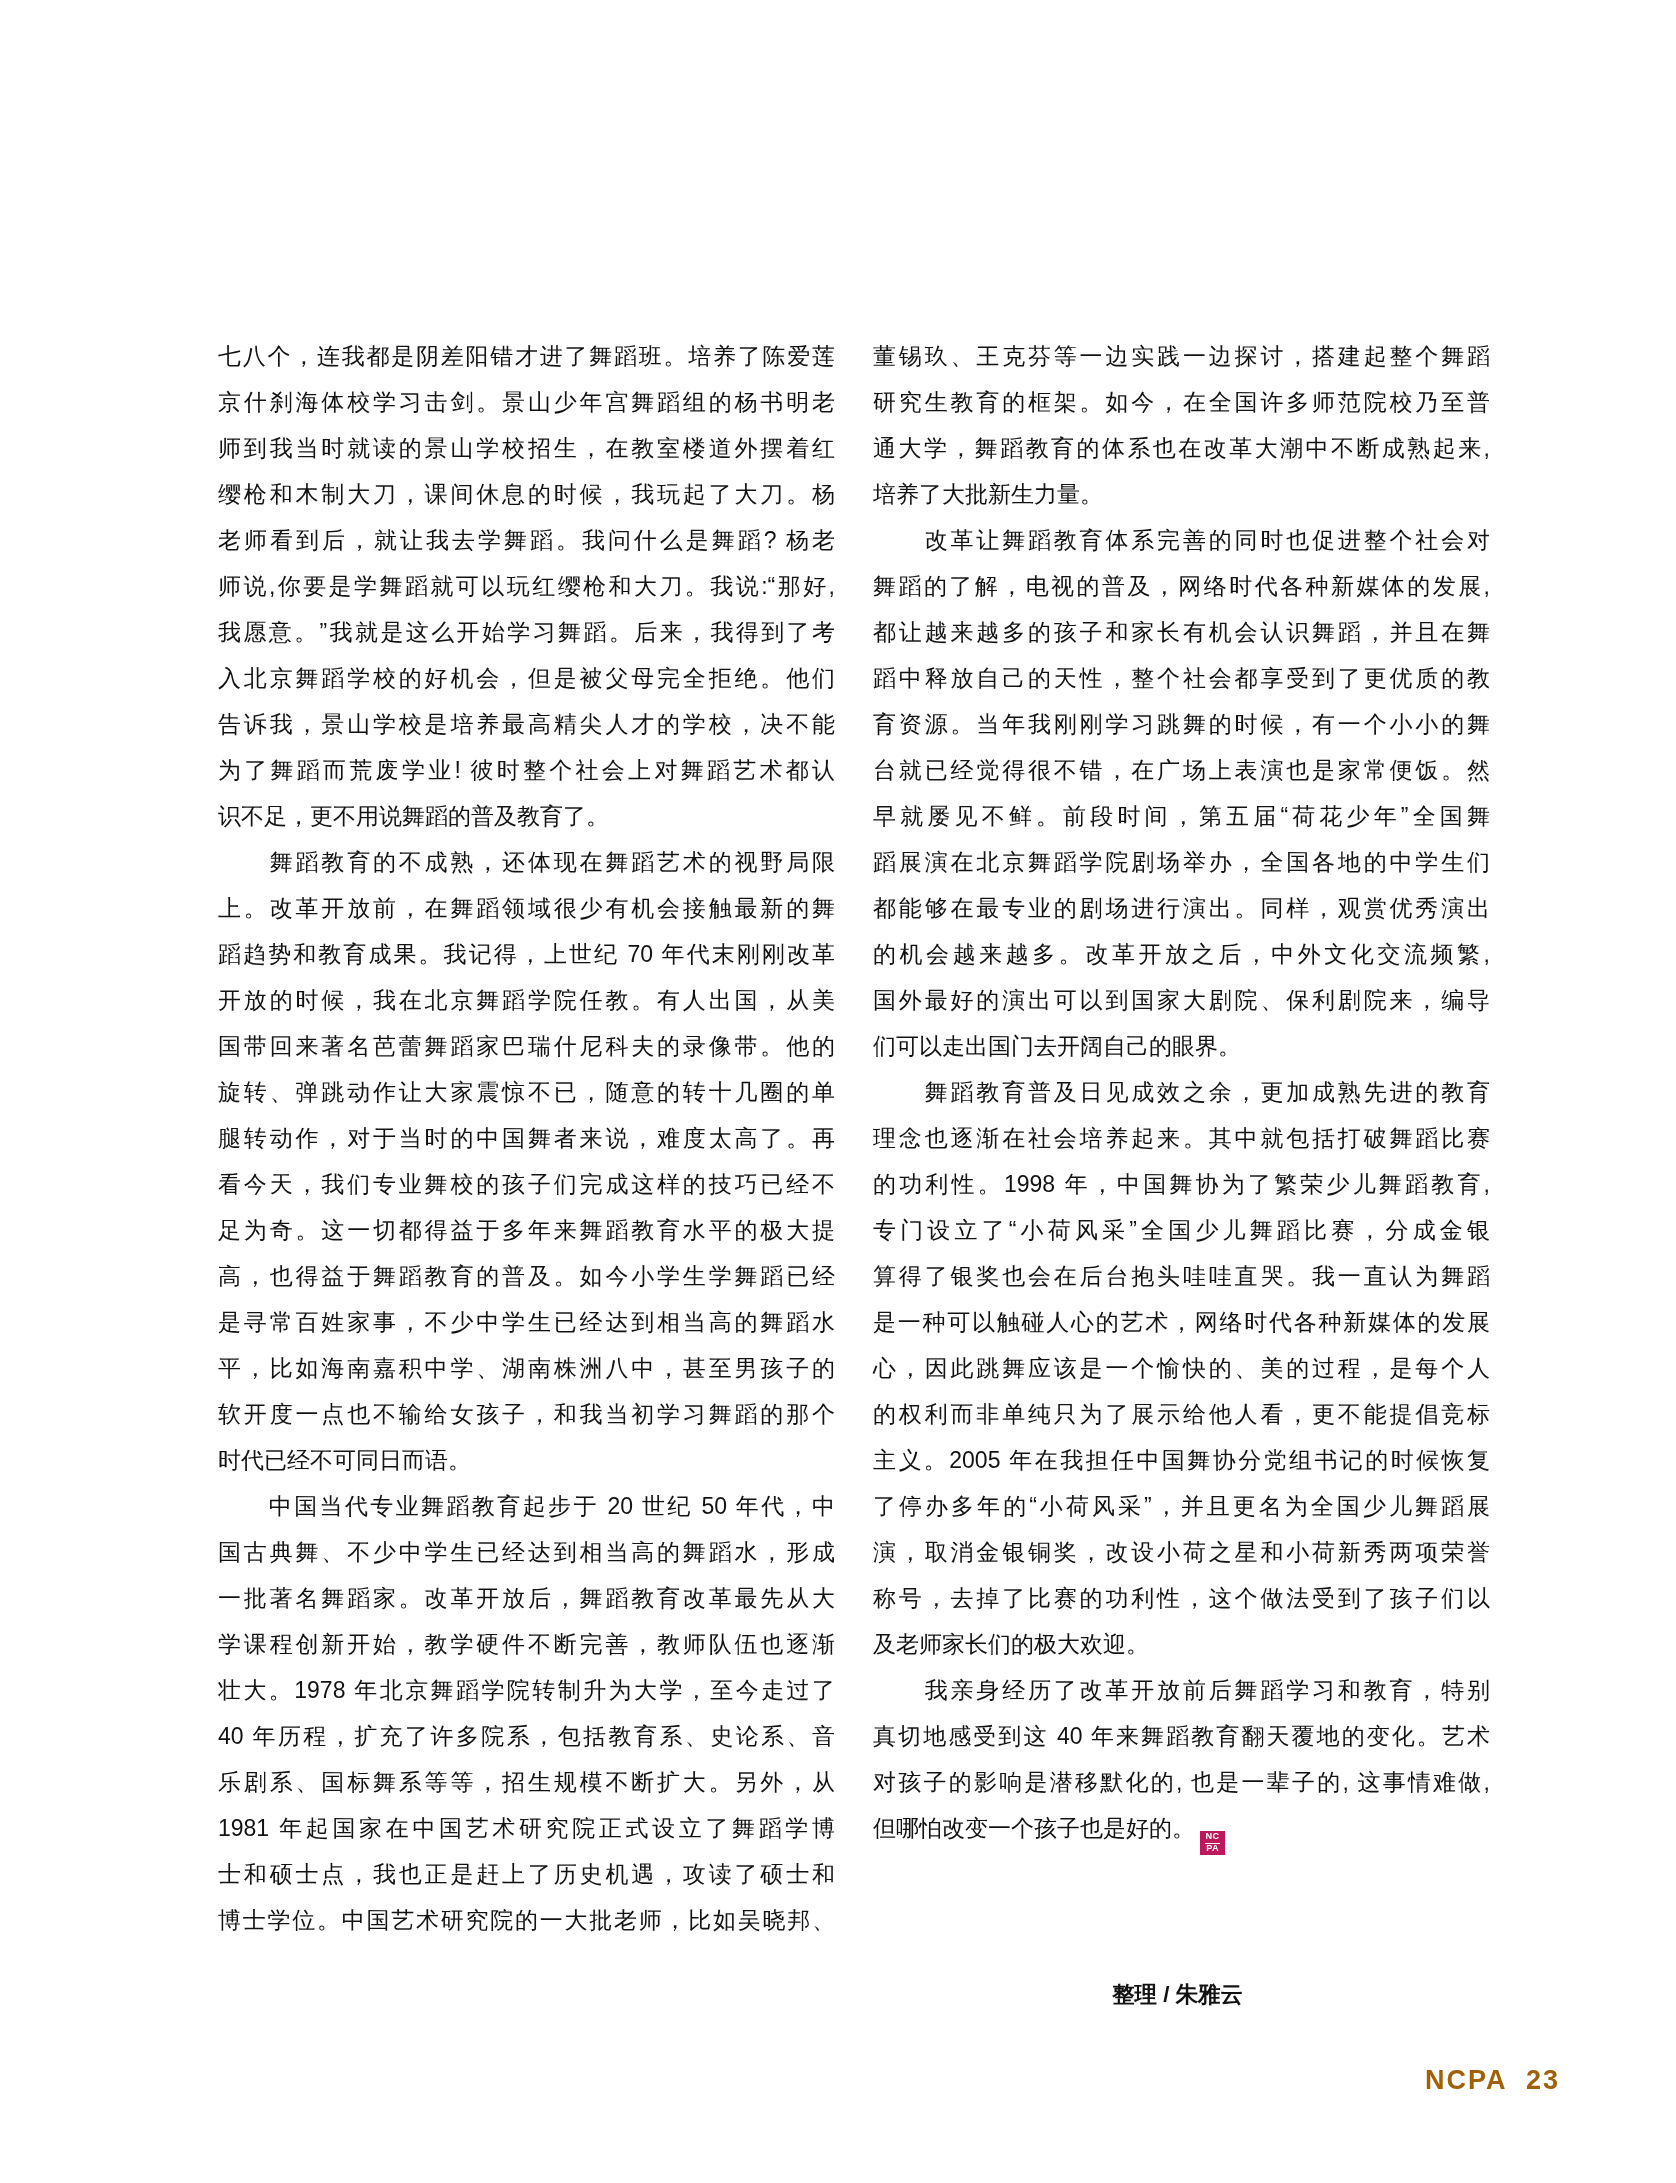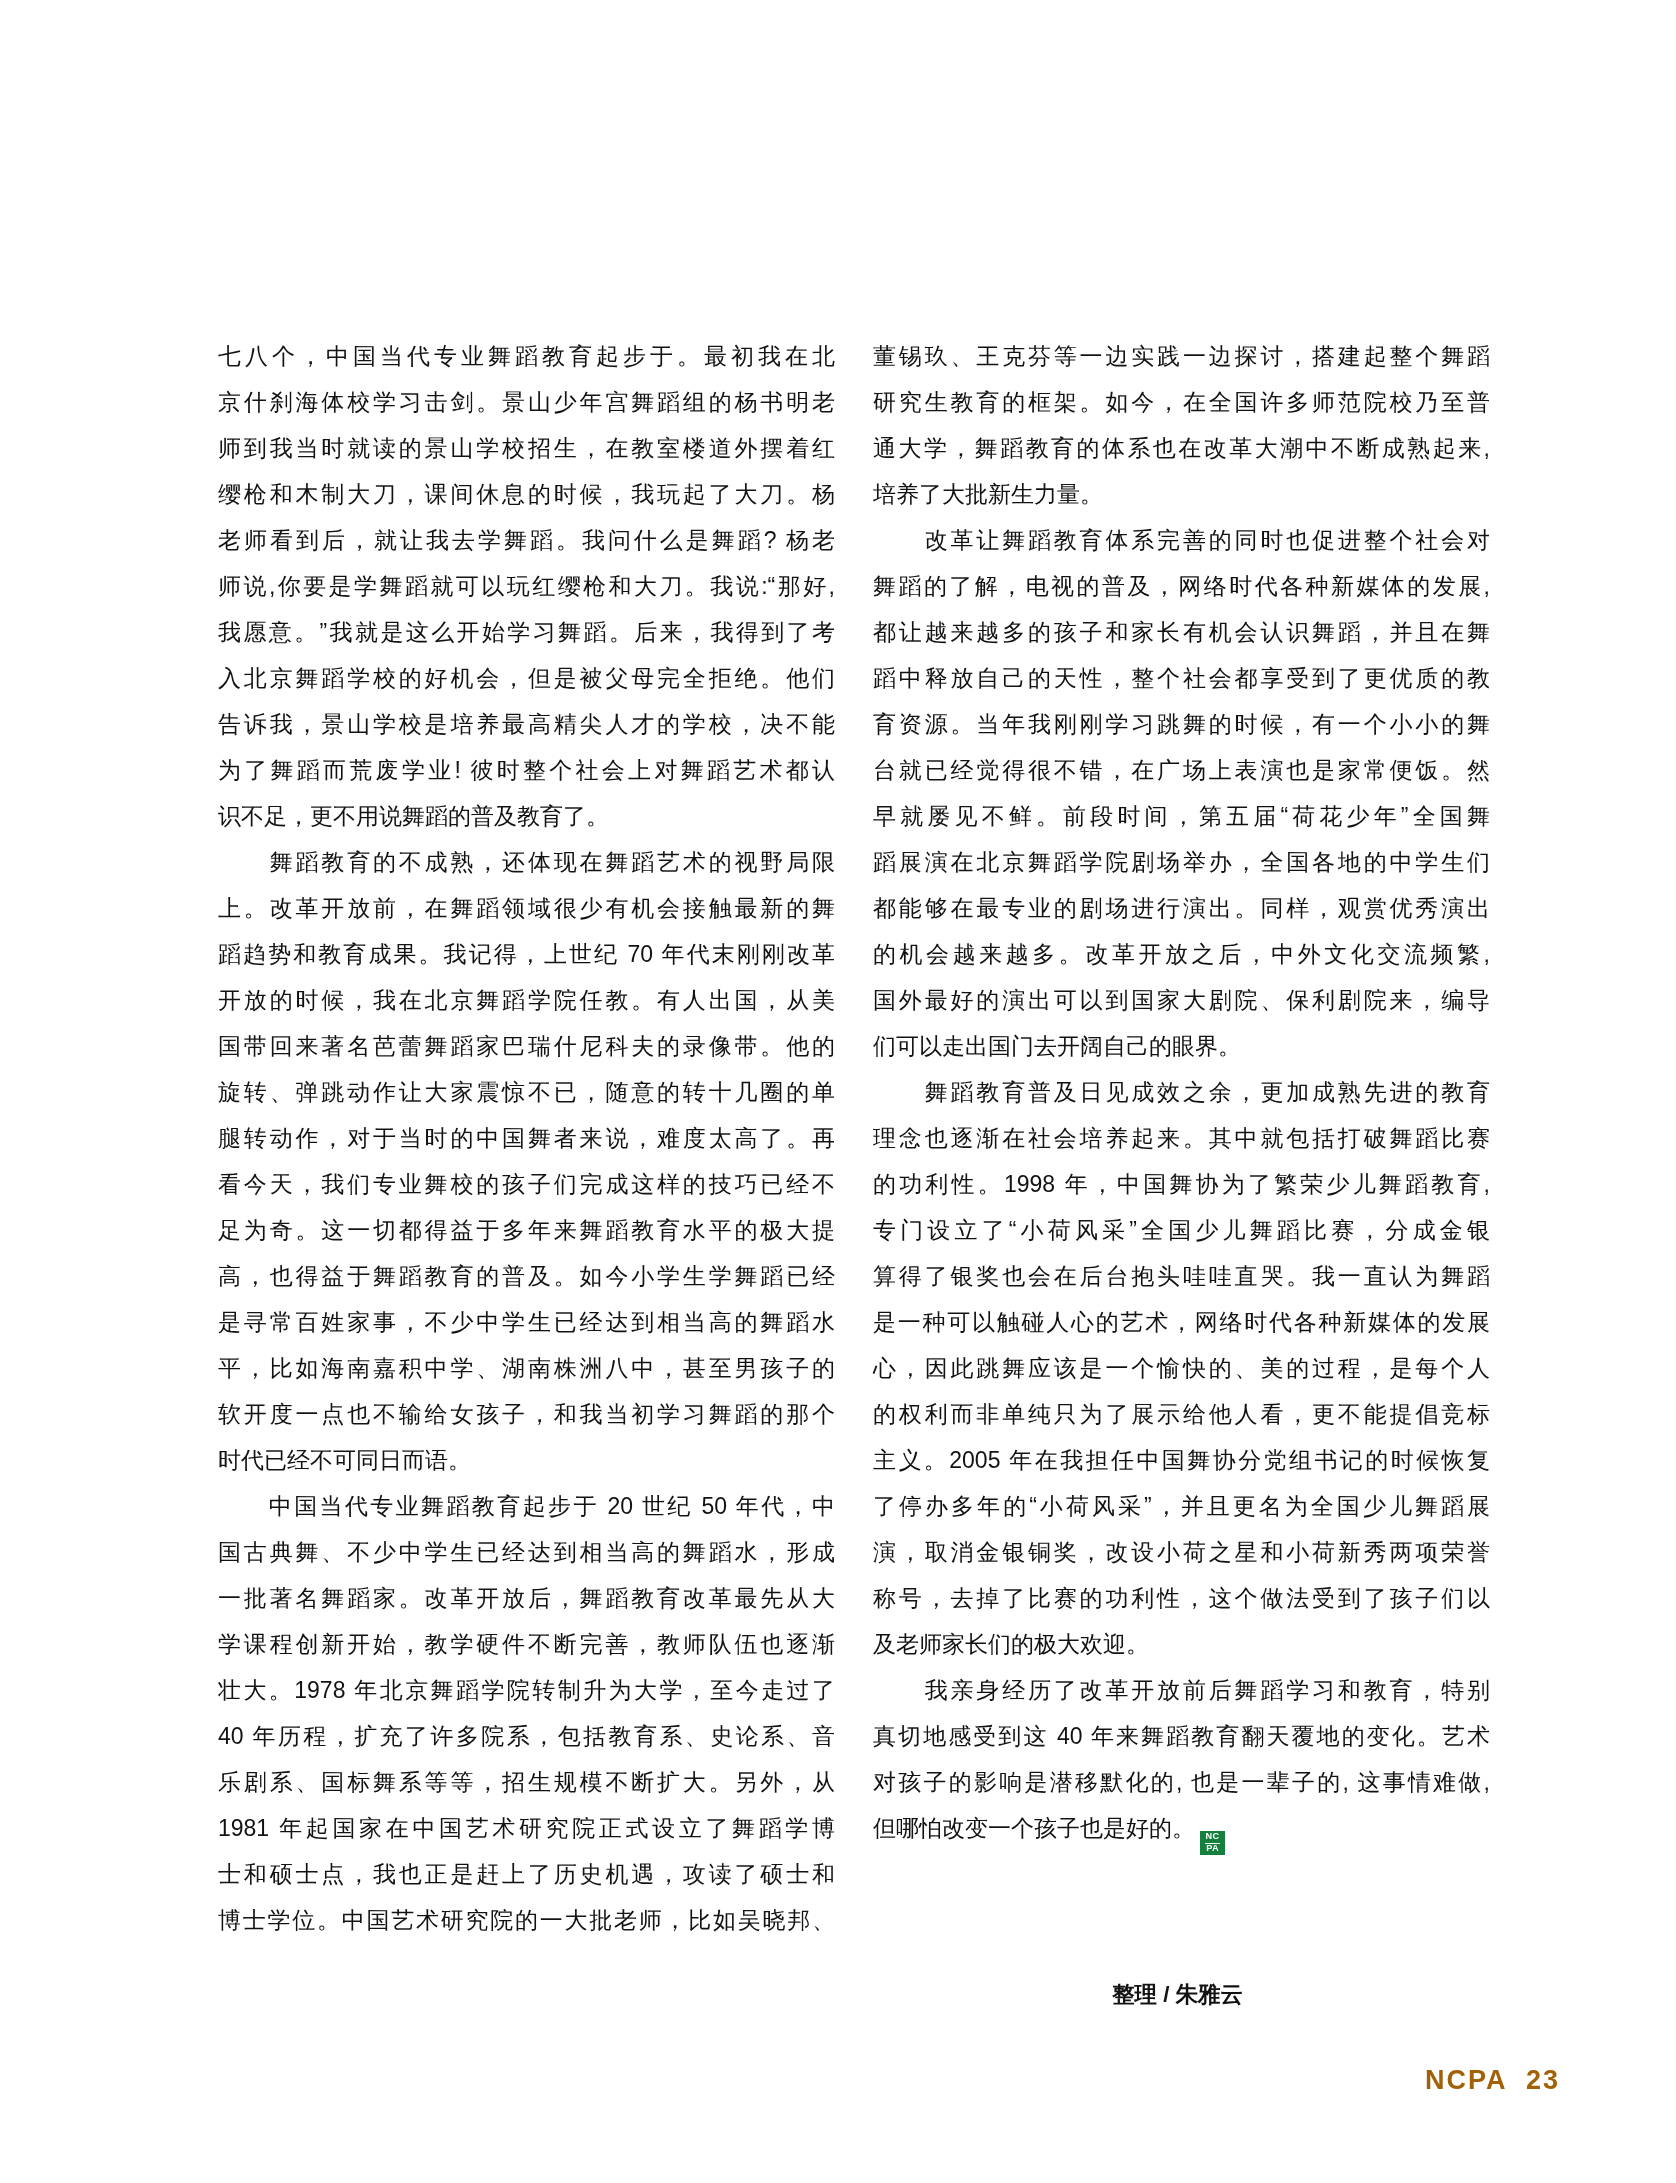--- a/index.html
+++ b/index.html
@@ -77,21 +77,21 @@
     letter-spacing: 2px;
     white-space: nowrap;
   }
   .page-footer .brand { margin-right: 18.5px; }
 </style>
 </head>
 <body>
 
 <div id="page">
   <section class="col col-left">
-      <div class="line">七八个，中国当代专业舞蹈教育起步于。最初我在北</div>
+      <div class="line">七八个，连我都是阴差阳错才进了舞蹈班。培养了陈爱莲</div>
       <div class="line">京什刹海体校学习击剑。景山少年宫舞蹈组的杨书明老</div>
       <div class="line">师到我当时就读的景山学校招生，在教室楼道外摆着红</div>
       <div class="line">缨枪和木制大刀，课间休息的时候，我玩起了大刀。杨</div>
       <div class="line">老师看到后，就让我去学舞蹈。我问什么是舞蹈? 杨老</div>
       <div class="line">师说,你要是学舞蹈就可以玩红缨枪和大刀。我说:“那好,</div>
       <div class="line">我愿意。”我就是这么开始学习舞蹈。后来，我得到了考</div>
       <div class="line">入北京舞蹈学校的好机会，但是被父母完全拒绝。他们</div>
       <div class="line">告诉我，景山学校是培养最高精尖人才的学校，决不能</div>
       <div class="line">为了舞蹈而荒废学业! 彼时整个社会上对舞蹈艺术都认</div>
       <div class="line pe">识不足，更不用说舞蹈的普及教育了。</div>
@@ -147,21 +147,21 @@
       <div class="line">心，因此跳舞应该是一个愉快的、美的过程，是每个人</div>
       <div class="line">的权利而非单纯只为了展示给他人看，更不能提倡竞标</div>
       <div class="line">主义。2005 年在我担任中国舞协分党组书记的时候恢复</div>
       <div class="line">了停办多年的“小荷风采”，并且更名为全国少儿舞蹈展</div>
       <div class="line">演，取消金银铜奖，改设小荷之星和小荷新秀两项荣誉</div>
       <div class="line">称号，去掉了比赛的功利性，这个做法受到了孩子们以</div>
       <div class="line pe">及老师家长们的极大欢迎。</div>
       <div class="line">　　我亲身经历了改革开放前后舞蹈学习和教育，特别</div>
       <div class="line">真切地感受到这 40 年来舞蹈教育翻天覆地的变化。艺术</div>
       <div class="line">对孩子的影响是潜移默化的, 也是一辈子的, 这事情难做,</div>
-      <div class="line pe">但哪怕改变一个孩子也是好的。<span class="seal" style="background: #15803d;">
+      <div class="line pe">但哪怕改变一个孩子也是好的。<span class="seal" style="background: #be185d;">
           <span class="r1">NC</span>
           <span class="r2">PA</span>
         </span></div>
     </section>
 
   <div class="attribution">整理 / 朱雅云</div>
 
   <div class="page-footer">
     <span class="brand">NCPA</span><span>23</span>
   </div>

